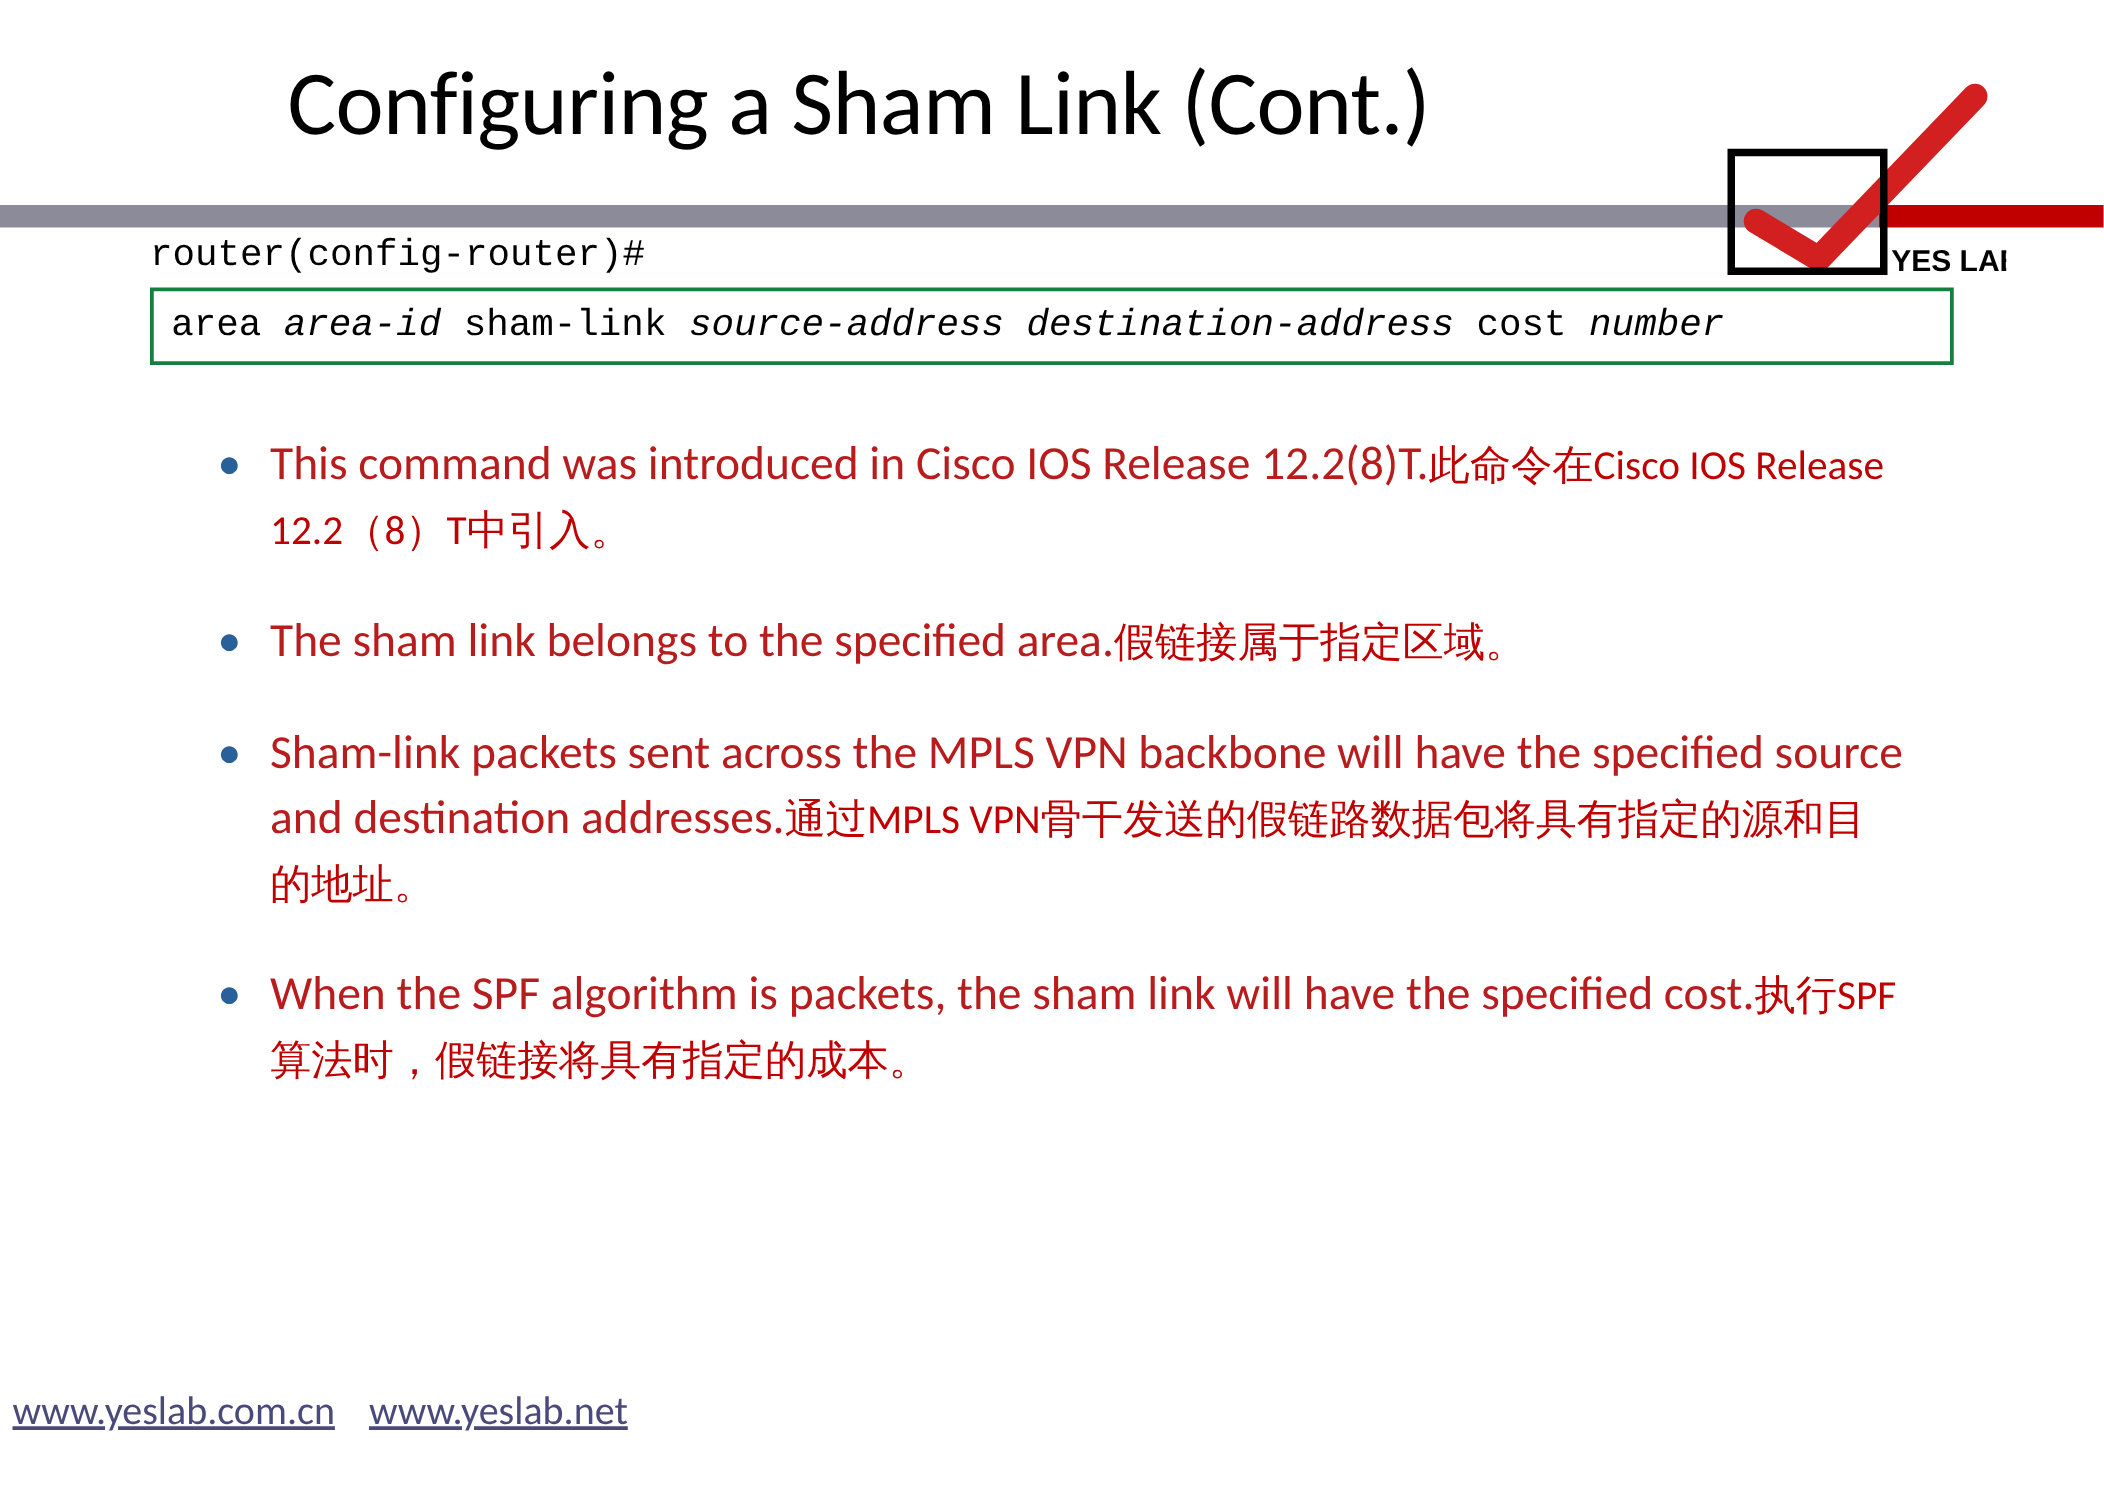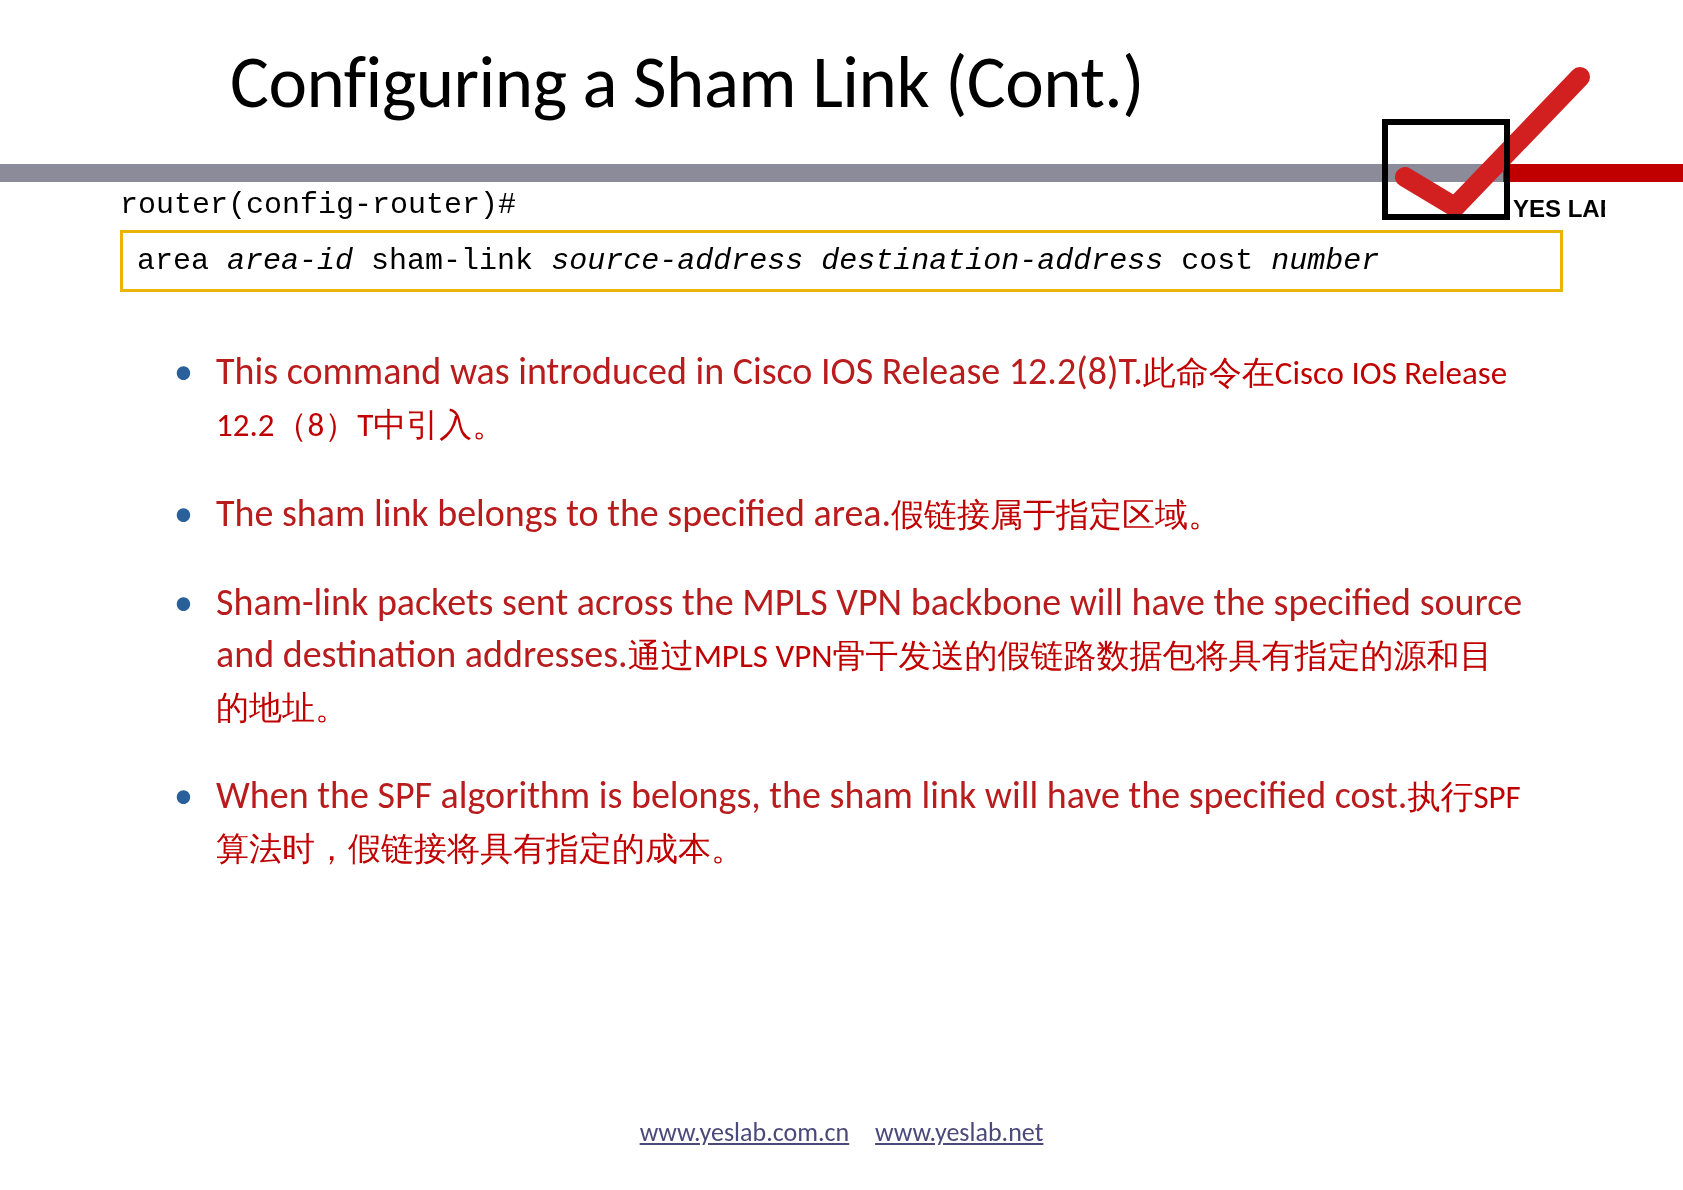--- a/index.html
+++ b/index.html
@@ -6,29 +6,29 @@
   html, body { width: 1683px; height: 1190px; background: #fff; font-family: Calibri, "Segoe UI", Arial, sans-serif; color: #000; }
   .slide { position: relative; width: 1683px; height: 1190px; padding: 0; }
   .title-wrap { position: relative; padding: 42px 120px 0 230px; }
   .title { font-size: 73px; font-weight: 400; letter-spacing: -0.5px; line-height: 1.1; }
   .logo { position: absolute; top: 62px; right: 78px; width: 230px; height: 170px; }
   .logo svg { width: 100%; height: 100%; }
   .bar { display: flex; height: 18px; margin-top: 42px; }
   .bar-gray { flex: 1; background: #8b8b9a; }
   .bar-red  { width: 180px; background: #c00000; }
   .prompt { font-family: "Courier New", monospace; font-size: 30px; margin: 6px 0 8px 120px; }
-  .cmdbox { border: 3px solid #eab308; margin: 0 120px; padding: 10px 14px; font-family: "Courier New", monospace; font-size: 30px; line-height: 1.2; }
+  .cmdbox { border: 3px solid #15803d; margin: 0 120px; padding: 10px 14px; font-family: "Courier New", monospace; font-size: 30px; line-height: 1.2; }
   .cmdbox .kw { font-style: normal; }
   .cmdbox .arg { font-style: italic; }
   .bullets { margin: 54px 160px 0 216px; }
   .bullets li { list-style: none; position: relative; margin-bottom: 38px; font-size: 38px; line-height: 1.36; }
   .bullets li::before { content: "•"; position: absolute; left: -42px; top: 0; color: #2a6099; font-size: 38px; }
   .en { color: #b91c1c; }
   .zh { color: #c00000; font-size: 33px; }
-  .footer { position: absolute; bottom: 42px; width: 100%; text-align: center; font-size: 26px; color: #4a4a7a; }
+  .footer { position: absolute; bottom: 42px; width: 100%; font-size: 32px; color: #4a4a7a; }
   .footer a { color: #4a4a7a; text-decoration: underline; margin: 0 10px; }
 </style>
 </head>
 <body>
 
 <div class="slide">
 
   <div class="title-wrap">
     <h1 class="title">Configuring a Sham Link (Cont.)</h1>
 
@@ -68,21 +68,21 @@
     <li>
       <span class="en">This command was introduced in Cisco IOS Release 12.2(8)T.</span><span class="zh">此命令在Cisco IOS Release 12.2（8）T中引入。</span>
     </li>
     <li>
       <span class="en">The sham link belongs to the specified area.</span><span class="zh">假链接属于指定区域。</span>
     </li>
     <li>
       <span class="en">Sham-link packets sent across the MPLS VPN backbone will have the specified source and destination addresses.</span><span class="zh">通过MPLS VPN骨干发送的假链路数据包将具有指定的源和目的地址。</span>
     </li>
     <li>
-      <span class="en">When the SPF algorithm is belongs, the sham link will have the specified cost.</span><span class="zh">执行SPF算法时，假链接将具有指定的成本。</span>
+      <span class="en">When the SPF algorithm is packets, the sham link will have the specified cost.</span><span class="zh">执行SPF算法时，假链接将具有指定的成本。</span>
     </li>
   </ul>
 
   <div class="footer">
     <a>www.yeslab.com.cn</a>
     <a>www.yeslab.net</a>
   </div>
 
 </div>
 

